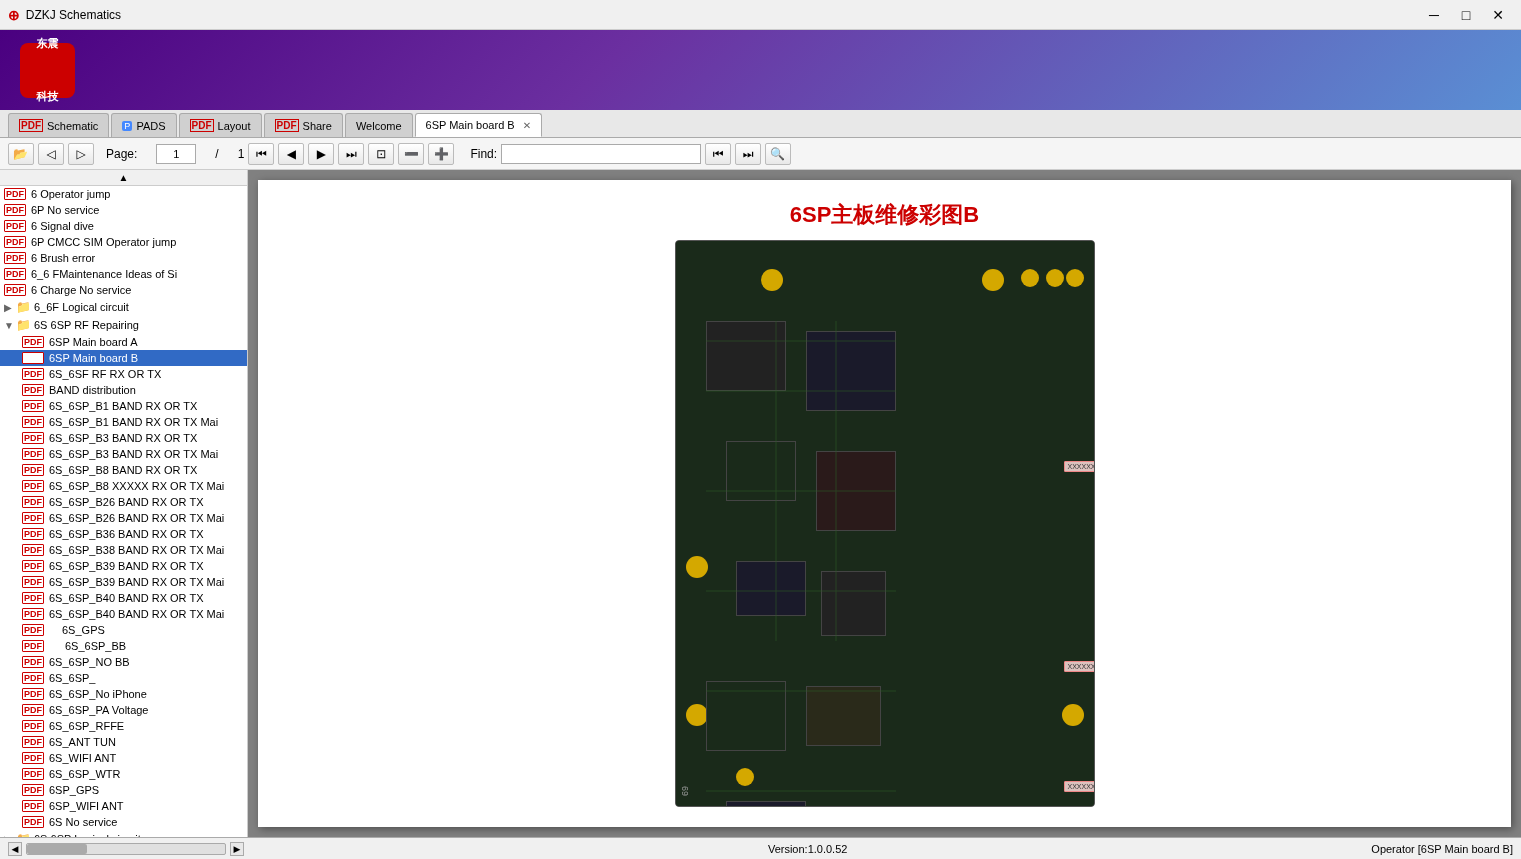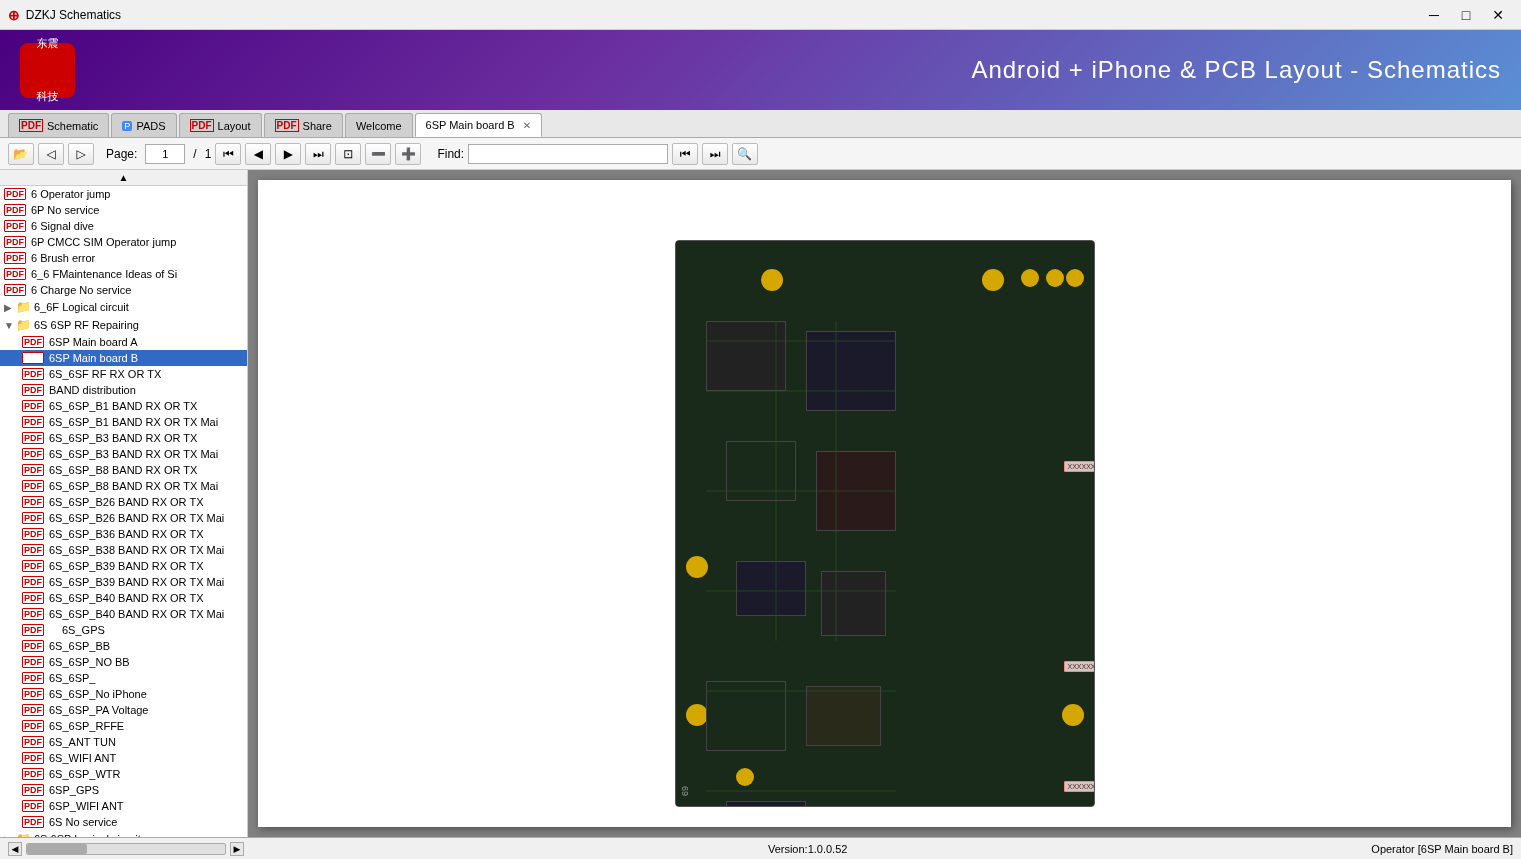--- a/index.html
+++ b/index.html
@@ -38,21 +38,21 @@
     #logo {
       display: flex;
       align-items: center;
       gap: 10px;
     }
     #logo-icon {
       width: 55px; height: 55px;
       background: #cc0000;
       border-radius: 8px;
       display: flex; flex-direction: column; align-items: center; justify-content: center;
-      font-size: 11px; font-weight: normal; color: white;
+      font-size: 11px; font-weight: bold; color: white;
       line-height: 1.2;
       gap: 39px;
     }
     #logo-text {
       font-size: 32px; font-weight: bold; color: white; letter-spacing: 1px;
     }
     #header-title {
       flex: 1;
       text-align: right;
       font-size: 24px;
@@ -97,21 +97,21 @@
     }
     .toolbar-btn {
       width: 26px; height: 22px;
       border: 1px solid #bbb;
       background: linear-gradient(to bottom, #fff, #e8e8e8);
       cursor: pointer;
       border-radius: 2px;
       display: flex; align-items: center; justify-content: center;
       font-size: 12px;
     }
-    #page-nav { display: flex; align-items: center; gap: 8px; margin-left: 8px; }
+    #page-nav { display: flex; align-items: center; gap: 19px; margin-left: 8px; }
     #page-input {
       width: 40px; height: 20px;
       border: 1px solid #aaa;
       text-align: center; font-size: 11px;
     }
     #find-label { margin-left: 12px; font-size: 12px; }
     #find-input {
       width: 200px; height: 20px;
       border: 1px solid #aaa;
       padding: 0 4px; font-size: 11px;
@@ -293,21 +293,20 @@
   </div>
 </div>
 
 <div id="header">
   <div id="logo">
     <div id="logo-icon">
       <span>东震</span>
       <span>科技</span>
     </div>
   </div>
-  <div id="header-title">Android + iPhone &amp; PCB Layout - Schematics</div>
 </div>
 
 <div id="tabbar">
   <div class="tab">
     <span style="color:#cc0000; font-size:10px; font-weight:bold; border:1px solid #cc0000; padding:0 1px;">PDF</span>
     <span>Schematic</span>
   </div>
   <div class="tab">
     <span style="background:#4488ff; color:white; font-size:9px; padding:0 2px; border-radius:2px;">P</span>
     <span>PADS</span>
@@ -438,21 +437,21 @@
           <span style="margin-left:3px;">6S_6SP_B3 BAND RX OR TX Mai</span>
         </div>
         <div class="tree-item">
           <span class="tree-indent" style="display:inline-block;width:16px;"></span>
           <span class="pdf-icon">PDF</span>
           <span style="margin-left:3px;">6S_6SP_B8 BAND RX OR TX</span>
         </div>
         <div class="tree-item">
           <span class="tree-indent" style="display:inline-block;width:16px;"></span>
           <span class="pdf-icon">PDF</span>
-          <span style="margin-left:3px;">6S_6SP_B8 BAND RX OR TX Mai</span>
+          <span style="margin-left:3px;">6S_6SP_B8 XXXXX RX OR TX Mai</span>
         </div>
         <div class="tree-item">
           <span class="tree-indent" style="display:inline-block;width:16px;"></span>
           <span class="pdf-icon">PDF</span>
           <span style="margin-left:3px;">6S_6SP_B26 BAND RX OR TX</span>
         </div>
         <div class="tree-item">
           <span class="tree-indent" style="display:inline-block;width:16px;"></span>
           <span class="pdf-icon">PDF</span>
           <span style="margin-left:3px;">6S_6SP_B26 BAND RX OR TX Mai</span>
@@ -488,21 +487,21 @@
           <span style="margin-left:3px;">6S_6SP_B40 BAND RX OR TX Mai</span>
         </div>
         <div class="tree-item">
           <span class="tree-indent" style="display:inline-block;width:16px;"></span>
           <span class="pdf-icon">PDF</span>
           <span style="margin-left:16px;text-align:right;">6S_GPS</span>
         </div>
         <div class="tree-item">
           <span class="tree-indent" style="display:inline-block;width:16px;"></span>
           <span class="pdf-icon">PDF</span>
-          <span style="margin-left:3px;">6S_6SP_BB</span>
+          <span style="margin-left:19px;">6S_6SP_BB</span>
         </div>
         <div class="tree-item">
           <span class="tree-indent" style="display:inline-block;width:16px;"></span>
           <span class="pdf-icon">PDF</span>
           <span style="margin-left:3px;">6S_6SP_NO BB</span>
         </div>
         <div class="tree-item">
           <span class="tree-indent" style="display:inline-block;width:16px;"></span>
           <span class="pdf-icon">PDF</span>
           <span style="margin-left:3px;">6S_6SP_</span>
@@ -557,20 +556,21 @@
           <span class="folder-icon" style="color:#f0a000;">📁</span>
           <span>6S 6SP Logical circuit</span>
         </div>
       </div>
 
   </div>
 
   <div id="content">
     <div id="page-container">
       <div id="schematic-view">
+        <div id="board-title">6SP主板维修彩图B</div>
         <div id="board-image-area">
 
           <div class="pcb-board">
 
             <div class="gold-pad" style="width:22px;height:22px;top:28px;left:85px;"></div>
             <div class="gold-pad" style="width:22px;height:22px;top:28px;right:90px;"></div>
             <div class="gold-pad" style="width:18px;height:18px;top:28px;right:30px;"></div>
             <div class="gold-pad" style="width:18px;height:18px;top:28px;right:55px;"></div>
             <div class="gold-pad" style="width:18px;height:18px;top:28px;right:10px;"></div>
 

